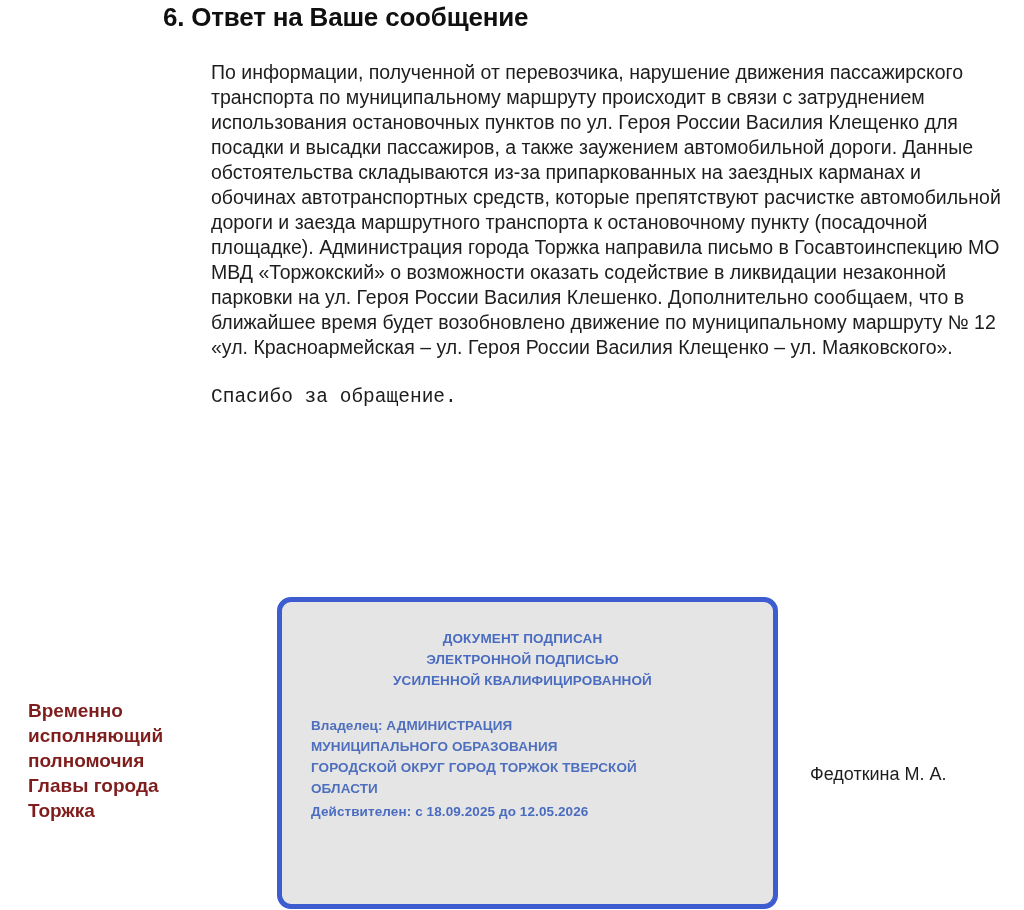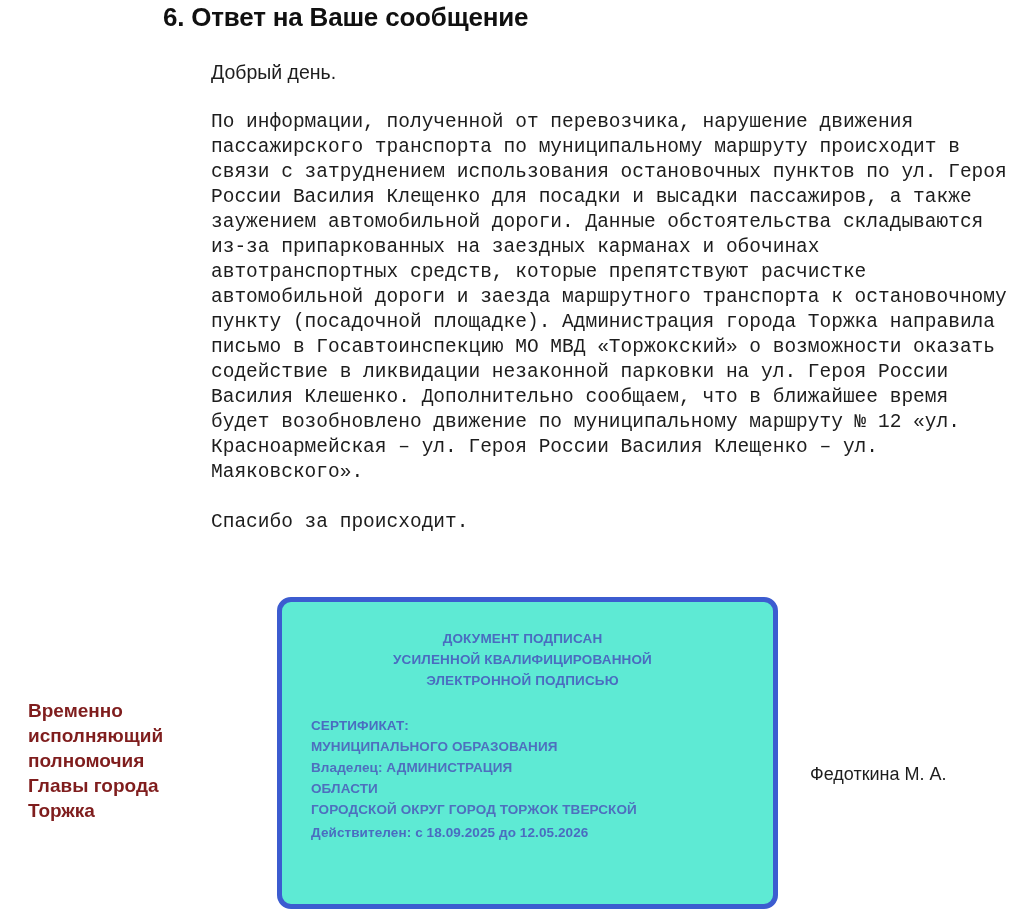--- a/index.html
+++ b/index.html
@@ -67,21 +67,21 @@
 
   
   .stamp {
     position: absolute;
     left: 277px;
     top: 597px;
     width: 501px;
     height: 312px;
     border: 5px solid #3c5cd0;
     border-radius: 14px;
-    background: #5eead4;
+    background: #e5e5e5;
     padding: 26px 32px 10px 22px;
   }
   .stamp-head {
     text-align: center;
     font-size: 13.5px;
     font-weight: bold;
     line-height: 21px;
     color: #4a6cc0;
     letter-spacing: 0.15px;
   }
@@ -100,36 +100,34 @@
   .stamp-body .owner { color: #4e6fbe; }
   .stamp-body .valid { color: #4a6cc0; margin-top: 2px; }
   .stamp-body .owner-line { white-space: nowrap; }
 </style>
 </head>
 <body>
 
 <div class="doc-heading">6. Ответ на Ваше сообщение</div>
 
 <div class="body-block">
-  <p class="para">Добрый день.</p>
   <p class="para">По информации, полученной от перевозчика, нарушение движения пассажирского транспорта по муниципальному маршруту происходит в связи с затруднением использования остановочных пунктов по ул. Героя России Василия Клещенко для посадки и высадки пассажиров, а также заужением автомобильной дороги. Данные обстоятельства складываются из-за припаркованных на заездных карманах и обочинах автотранспортных средств, которые препятствуют расчистке автомобильной дороги и заезда маршрутного транспорта к остановочному пункту (посадочной площадке). Администрация города Торжка направила письмо в Госавтоинспекцию МО МВД «Торжокский» о возможности оказать содействие в ликвидации незаконной парковки на ул. Героя России Василия Клешенко. Дополнительно сообщаем, что в ближайшее время будет возобновлено движение по муниципальному маршруту № 12 «ул. Красноармейская – ул. Героя России Василия Клещенко – ул. Маяковского».</p>
-  <p class="para">Спасибо за происходит.</p>
+  <p class="para">Спасибо за обращение.</p>
 </div>
 
 <div class="sign-title">Временно исполняющий полномочия Главы города Торжка</div>
 
 <div class="sign-name">Федоткина М. А.</div>
 
 <div class="stamp">
   <div class="stamp-head">
     <div>ДОКУМЕНТ ПОДПИСАН</div>
+    <div>ЭЛЕКТРОННОЙ ПОДПИСЬЮ</div>
     <div>УСИЛЕННОЙ КВАЛИФИЦИРОВАННОЙ</div>
-    <div>ЭЛЕКТРОННОЙ ПОДПИСЬЮ</div>
   </div>
   <div class="stamp-body">
-    <div class="cert-label">СЕРТИФИКАТ:</div>
+    <div class="owner">Владелец: АДМИНИСТРАЦИЯ</div>
     <div class="owner">МУНИЦИПАЛЬНОГО ОБРАЗОВАНИЯ</div>
-    <div class="owner">Владелец: АДМИНИСТРАЦИЯ</div>
+    <div class="owner owner-line">ГОРОДСКОЙ ОКРУГ ГОРОД ТОРЖОК ТВЕРСКОЙ</div>
     <div class="owner">ОБЛАСТИ</div>
-    <div class="owner owner-line">ГОРОДСКОЙ ОКРУГ ГОРОД ТОРЖОК ТВЕРСКОЙ</div>
     <div class="valid">Действителен: с 18.09.2025 до 12.05.2026</div>
   </div>
 </div>
 
 </body></html>

